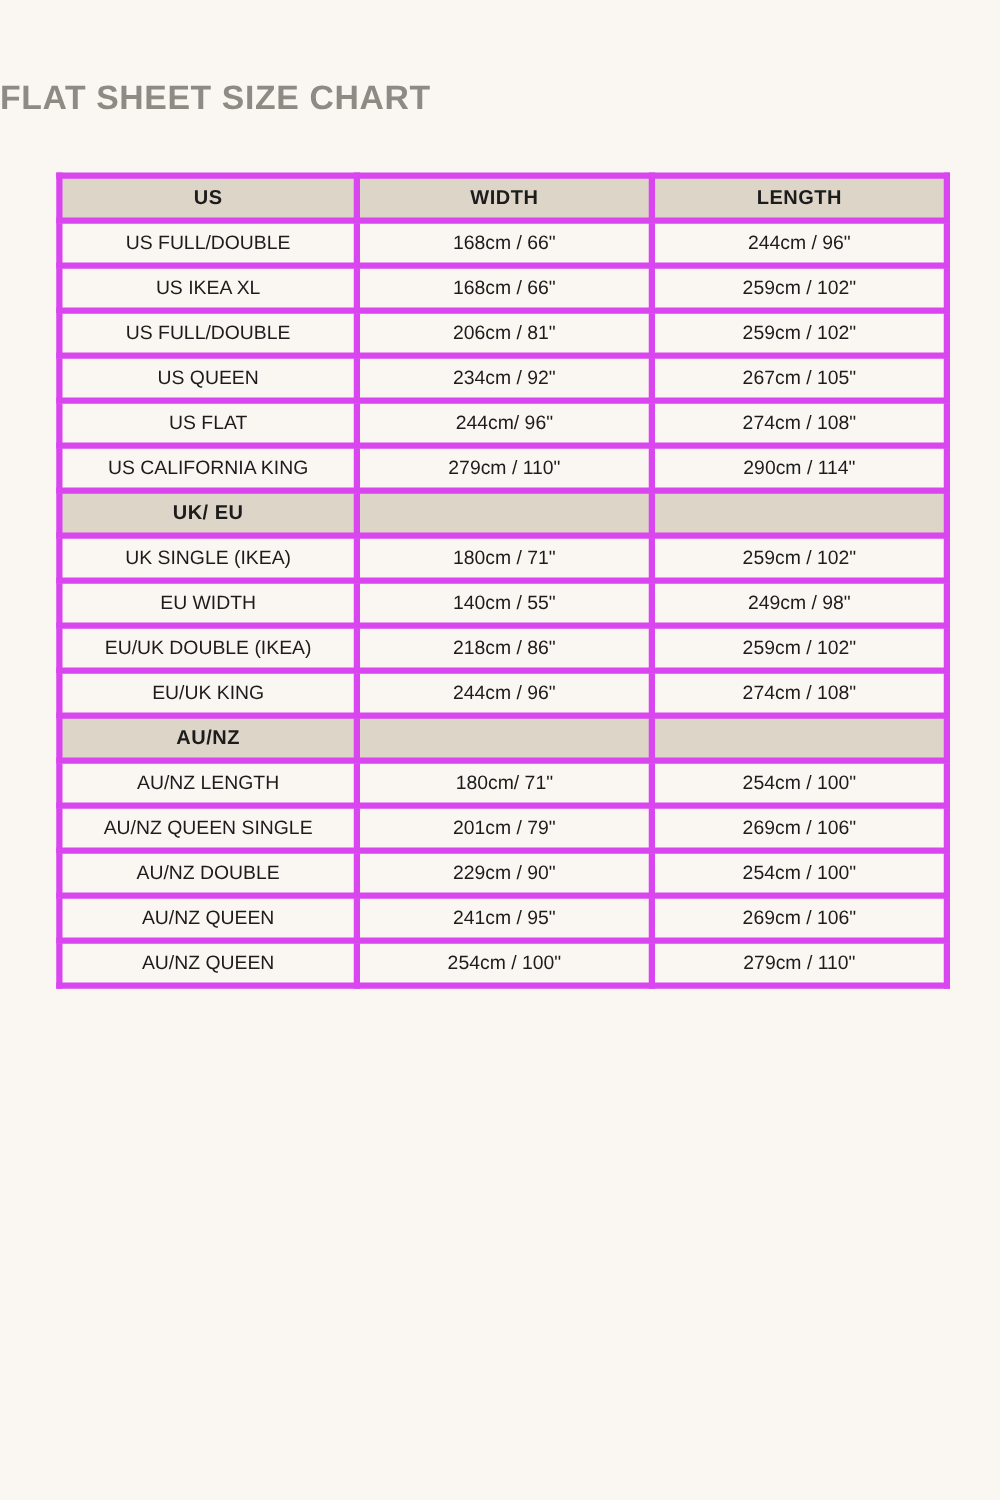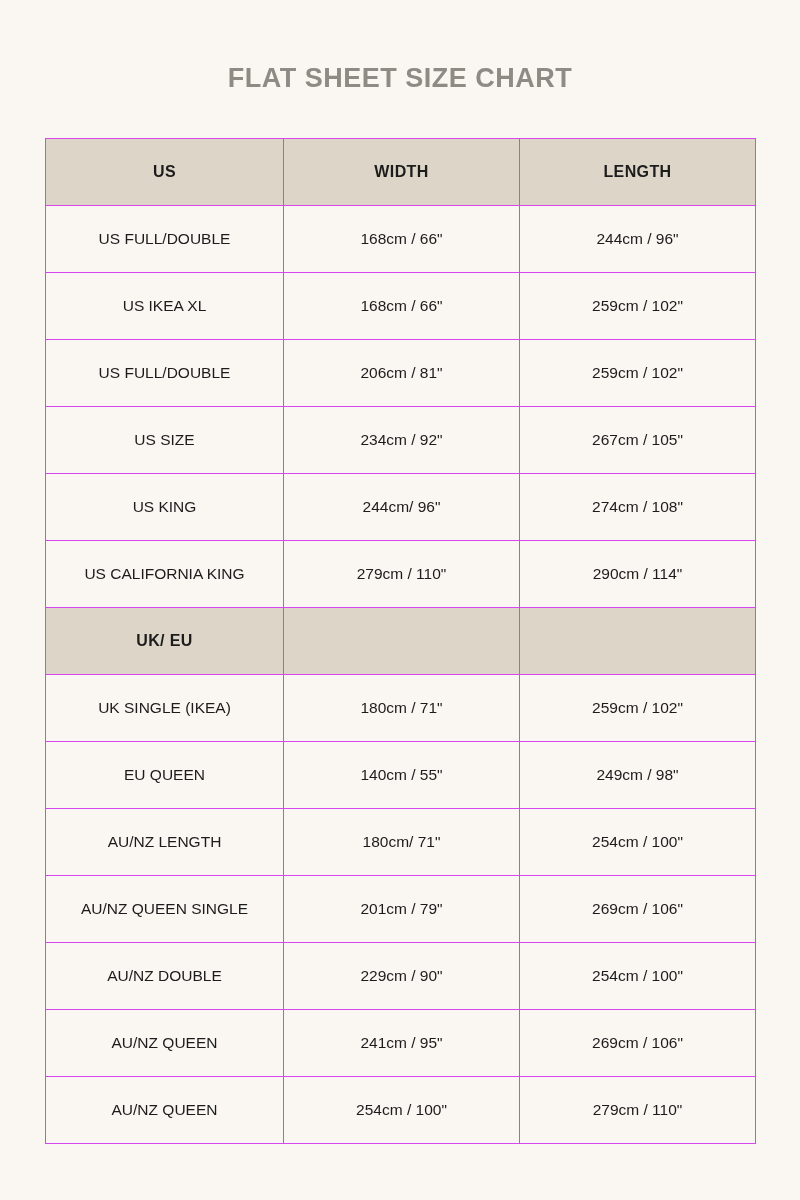--- a/index.html
+++ b/index.html
@@ -14,43 +14,42 @@
     color: #2b2b2b;
     overflow: hidden;
   }
   .page {
     width: 800px;
     height: 1200px;
     box-sizing: border-box;
     position: relative;
   }
   .chart-title {
-    text-align: center;
     font-size: 27px;
     font-weight: bold;
     letter-spacing: 0.5px;
     color: #8e8a84;
     margin: 0;
     padding-top: 63px;
     padding-bottom: 0;
   }
   .table-wrap {
     position: absolute;
     left: 45px;
     top: 138px;
     width: 710px;
   }
   table.size-table {
     border-collapse: collapse;
     width: 710px;
     table-layout: fixed;
   }
   table.size-table td {
-    border: 1px solid #d946ef;
-    height: 67px;
+    border: 5px solid #d946ef;
+    height: 36px;
     text-align: center;
     vertical-align: middle;
     font-size: 15.5px;
     font-weight: normal;
     color: #1c1c1c;
     padding: 0 4px;
     box-sizing: border-box;
     margin-left: 47px;
   }
   table.size-table tr.header-row td,
@@ -97,48 +96,63 @@
             <td class="col-label">US IKEA XL</td>
             <td>168cm / 66"</td>
             <td>259cm / 102"</td>
           </tr>
           <tr class="data-row">
             <td class="col-label">US FULL/DOUBLE</td>
             <td>206cm / 81"</td>
             <td>259cm / 102"</td>
           </tr>
           <tr class="data-row">
-            <td class="col-label">US SIZE</td>
+            <td class="col-label">US QUEEN</td>
             <td>234cm / 92"</td>
             <td>267cm / 105"</td>
           </tr>
           <tr class="data-row">
-            <td class="col-label">US KING</td>
+            <td class="col-label">US FLAT</td>
             <td>244cm/ 96"</td>
             <td>274cm / 108"</td>
           </tr>
           <tr class="data-row">
             <td class="col-label">US CALIFORNIA KING</td>
             <td>279cm / 110"</td>
             <td>290cm / 114"</td>
           </tr>
           <tr class="section-row">
             <td class="col-label">UK/ EU</td>
             <td></td>
             <td></td>
           </tr>
           <tr class="data-row">
             <td class="col-label">UK SINGLE (IKEA)</td>
             <td>180cm / 71"</td>
             <td>259cm / 102"</td>
           </tr>
           <tr class="data-row">
-            <td class="col-label">EU QUEEN</td>
+            <td class="col-label">EU WIDTH</td>
             <td>140cm / 55"</td>
             <td>249cm / 98"</td>
+          </tr>
+          <tr class="data-row">
+            <td class="col-label">EU/UK DOUBLE (IKEA)</td>
+            <td>218cm / 86"</td>
+            <td>259cm / 102"</td>
+          </tr>
+          <tr class="data-row">
+            <td class="col-label">EU/UK KING</td>
+            <td>244cm / 96"</td>
+            <td>274cm / 108"</td>
+          </tr>
+          <tr class="section-row">
+            <td class="col-label">AU/NZ</td>
+            <td></td>
+            <td></td>
           </tr>
           <tr class="data-row">
             <td class="col-label">AU/NZ LENGTH</td>
             <td>180cm/ 71"</td>
             <td>254cm / 100"</td>
           </tr>
           <tr class="data-row">
             <td class="col-label">AU/NZ QUEEN SINGLE</td>
             <td>201cm / 79"</td>
             <td>269cm / 106"</td>

